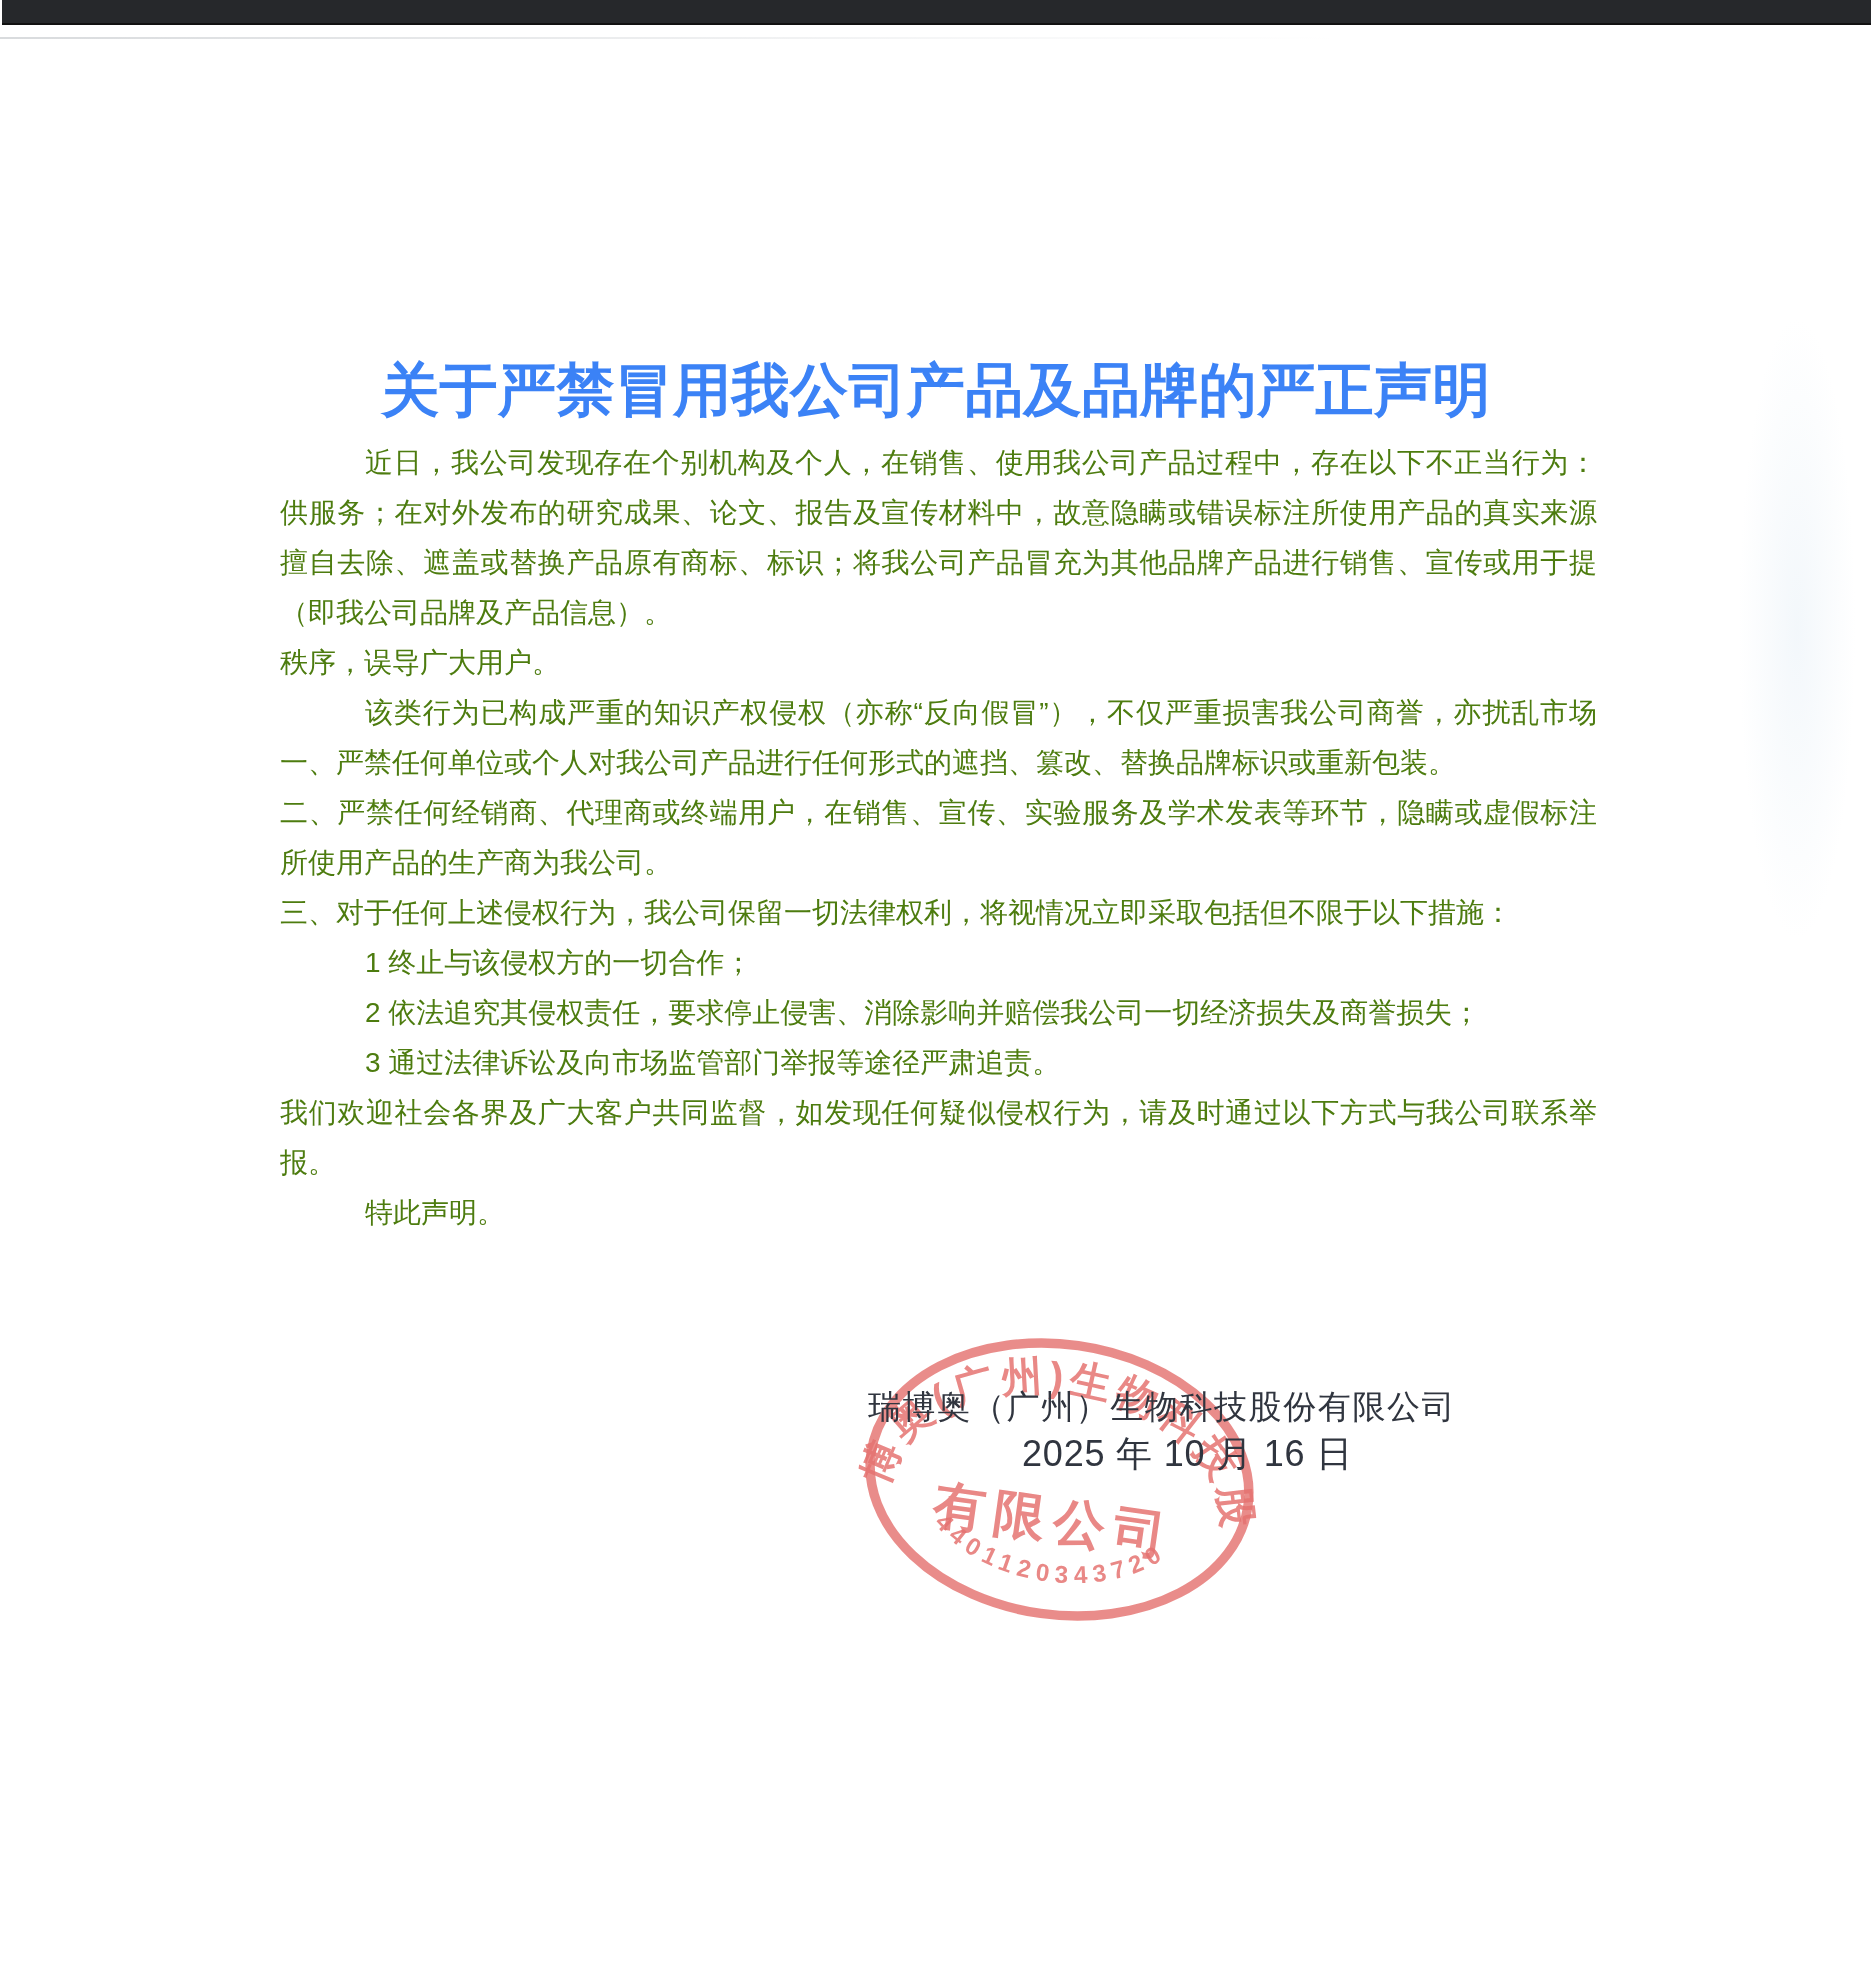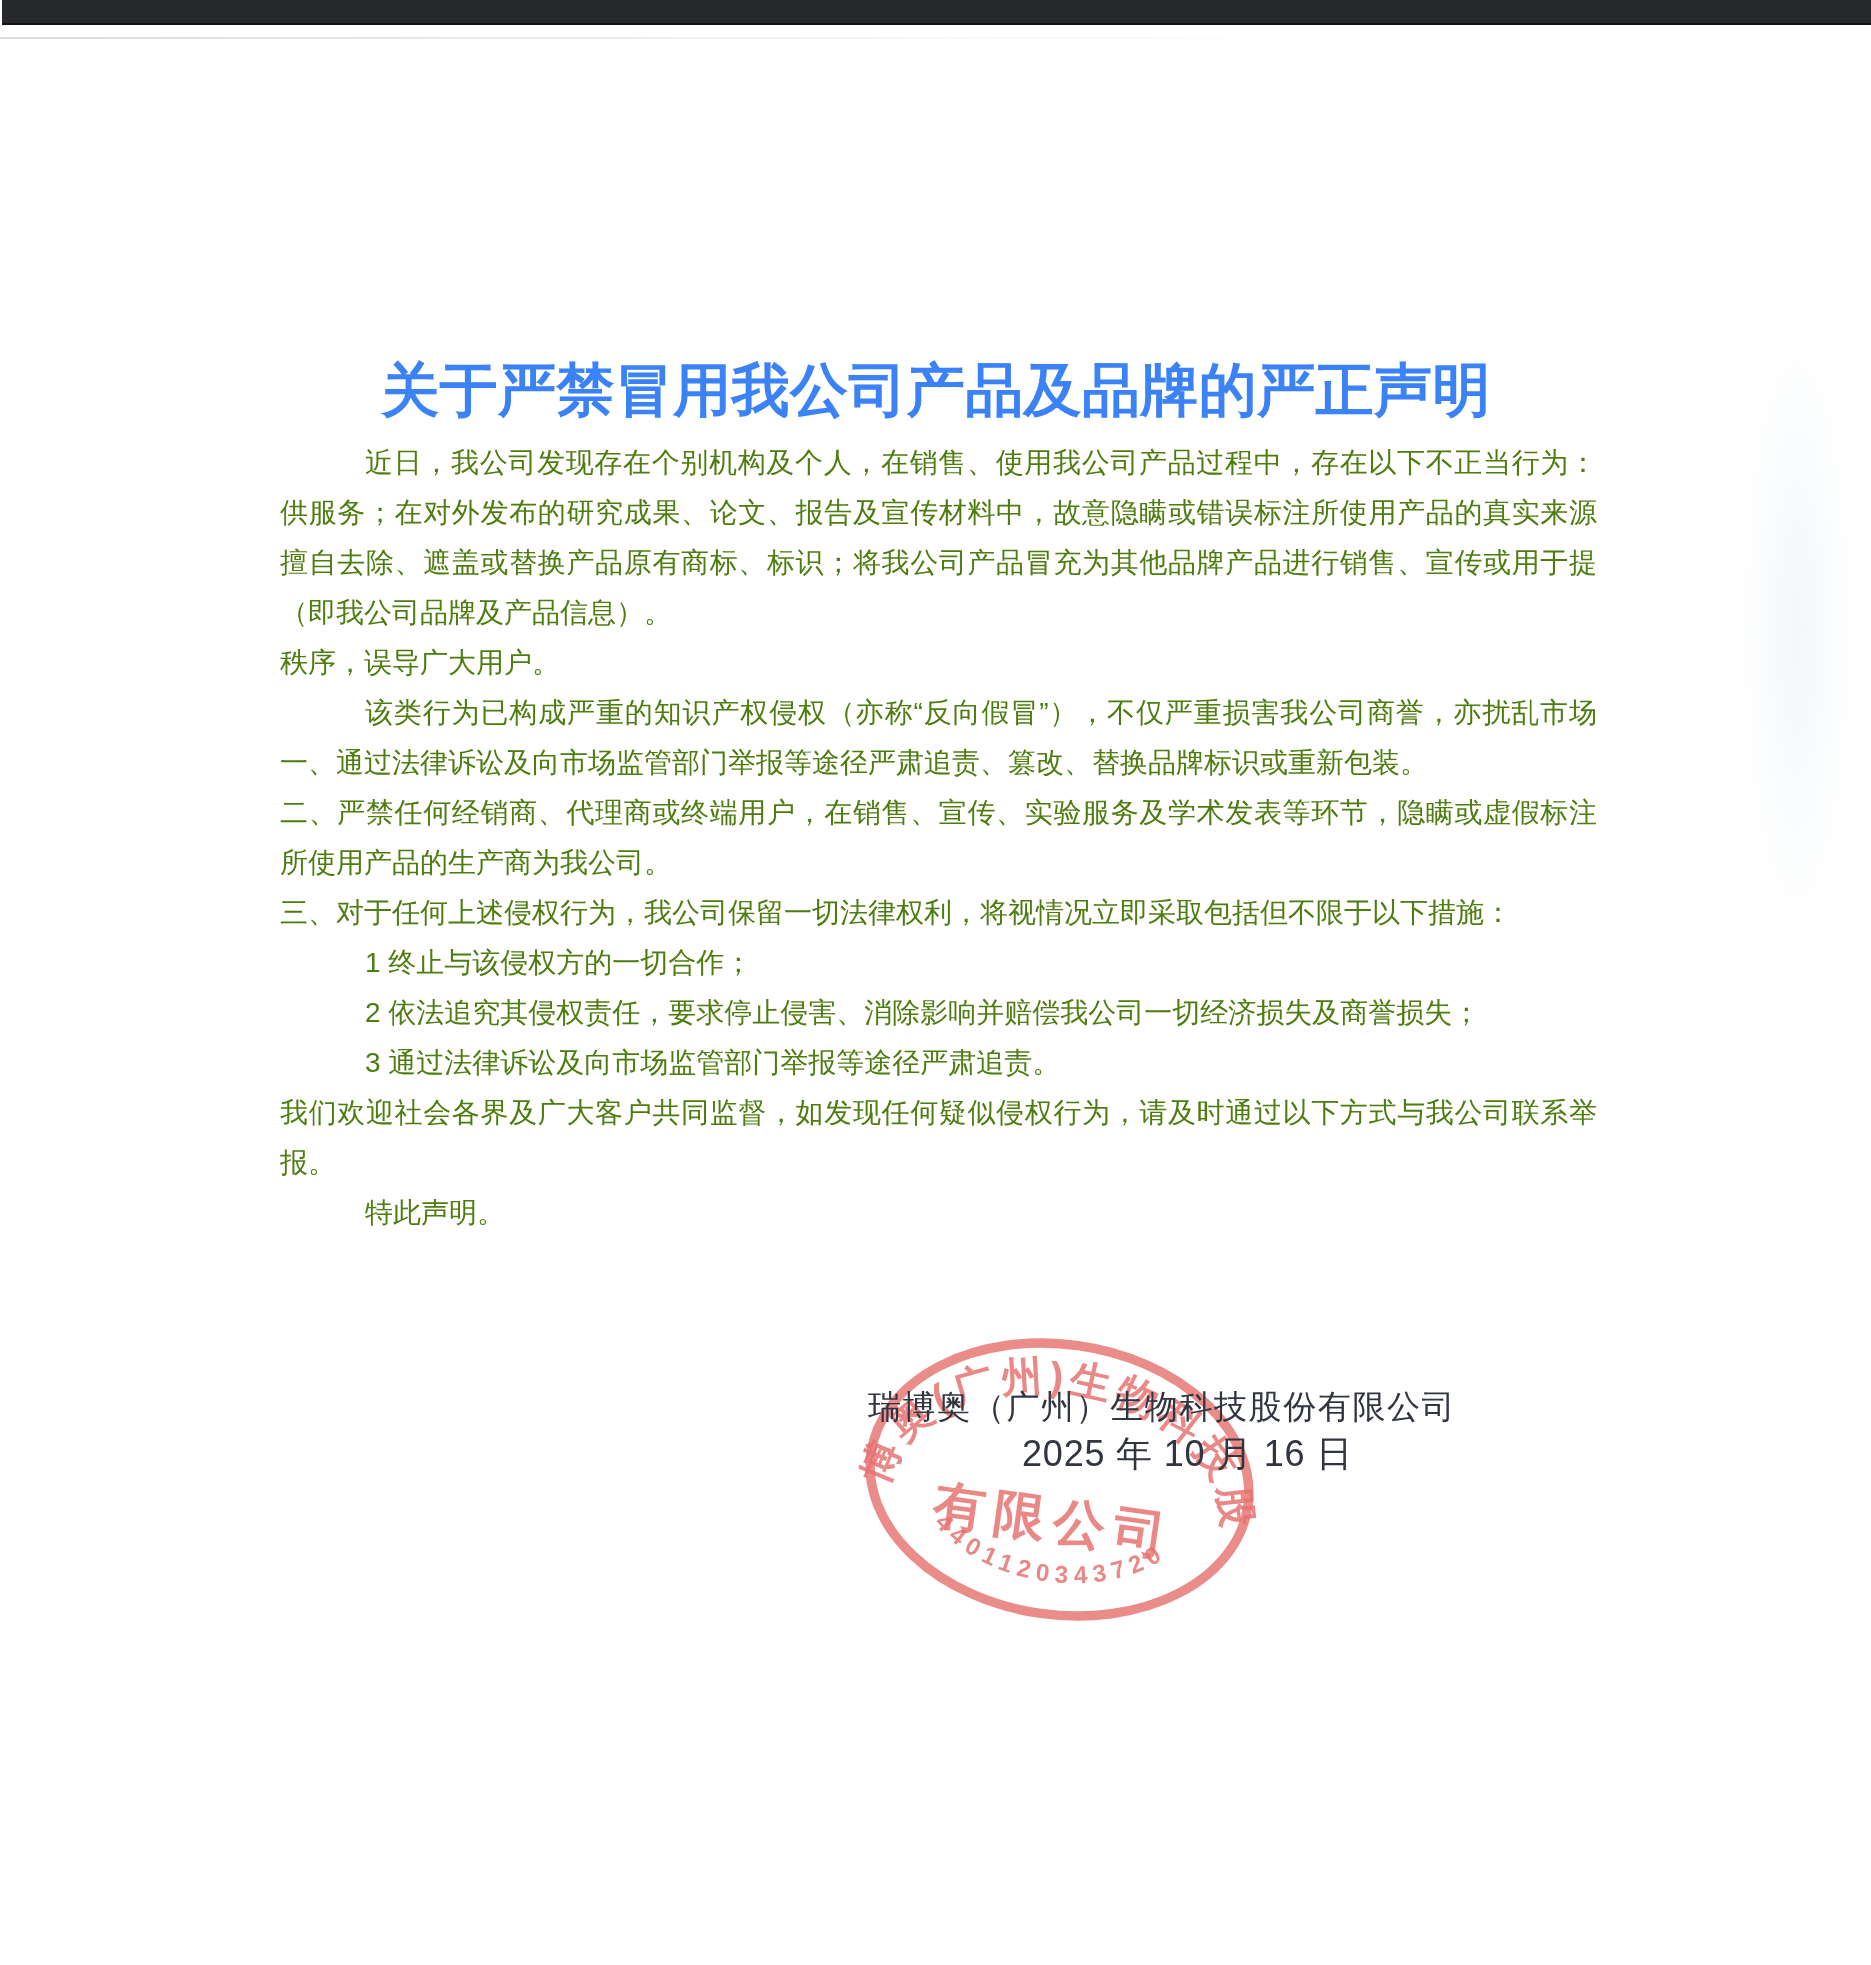--- a/index.html
+++ b/index.html
@@ -72,21 +72,21 @@
 
   <h1 class="title">关于严禁冒用我公司产品及品牌的严正声明</h1>
 
   <div class="body-block">
     <div class="line ind j">近日，我公司发现存在个别机构及个人，在销售、使用我公司产品过程中，存在以下不正当行为：</div>
     <div class="line j">供服务；在对外发布的研究成果、论文、报告及宣传材料中，故意隐瞒或错误标注所使用产品的真实来源</div>
     <div class="line j">擅自去除、遮盖或替换产品原有商标、标识；将我公司产品冒充为其他品牌产品进行销售、宣传或用于提</div>
     <div class="line">（即我公司品牌及产品信息）。</div>
     <div class="line">秩序，误导广大用户。</div>
     <div class="line ind j">该类行为已构成严重的知识产权侵权（亦称“反向假冒”），不仅严重损害我公司商誉，亦扰乱市场</div>
-    <div class="line">一、通过法律诉讼及向市场监管部门举报等途径严肃追责、篡改、替换品牌标识或重新包装。</div>
+    <div class="line">一、严禁任何单位或个人对我公司产品进行任何形式的遮挡、篡改、替换品牌标识或重新包装。</div>
     <div class="line j">二、严禁任何经销商、代理商或终端用户，在销售、宣传、实验服务及学术发表等环节，隐瞒或虚假标注</div>
     <div class="line">所使用产品的生产商为我公司。</div>
     <div class="line">三、对于任何上述侵权行为，我公司保留一切法律权利，将视情况立即采取包括但不限于以下措施：</div>
     <div class="line ind">1 终止与该侵权方的一切合作；</div>
     <div class="line ind">2 依法追究其侵权责任，要求停止侵害、消除影响并赔偿我公司一切经济损失及商誉损失；</div>
     <div class="line ind">3 通过法律诉讼及向市场监管部门举报等途径严肃追责。</div>
     <div class="line j">我们欢迎社会各界及广大客户共同监督，如发现任何疑似侵权行为，请及时通过以下方式与我公司联系举</div>
     <div class="line">报。</div>
     <div class="line ind">特此声明。</div>
   </div>

